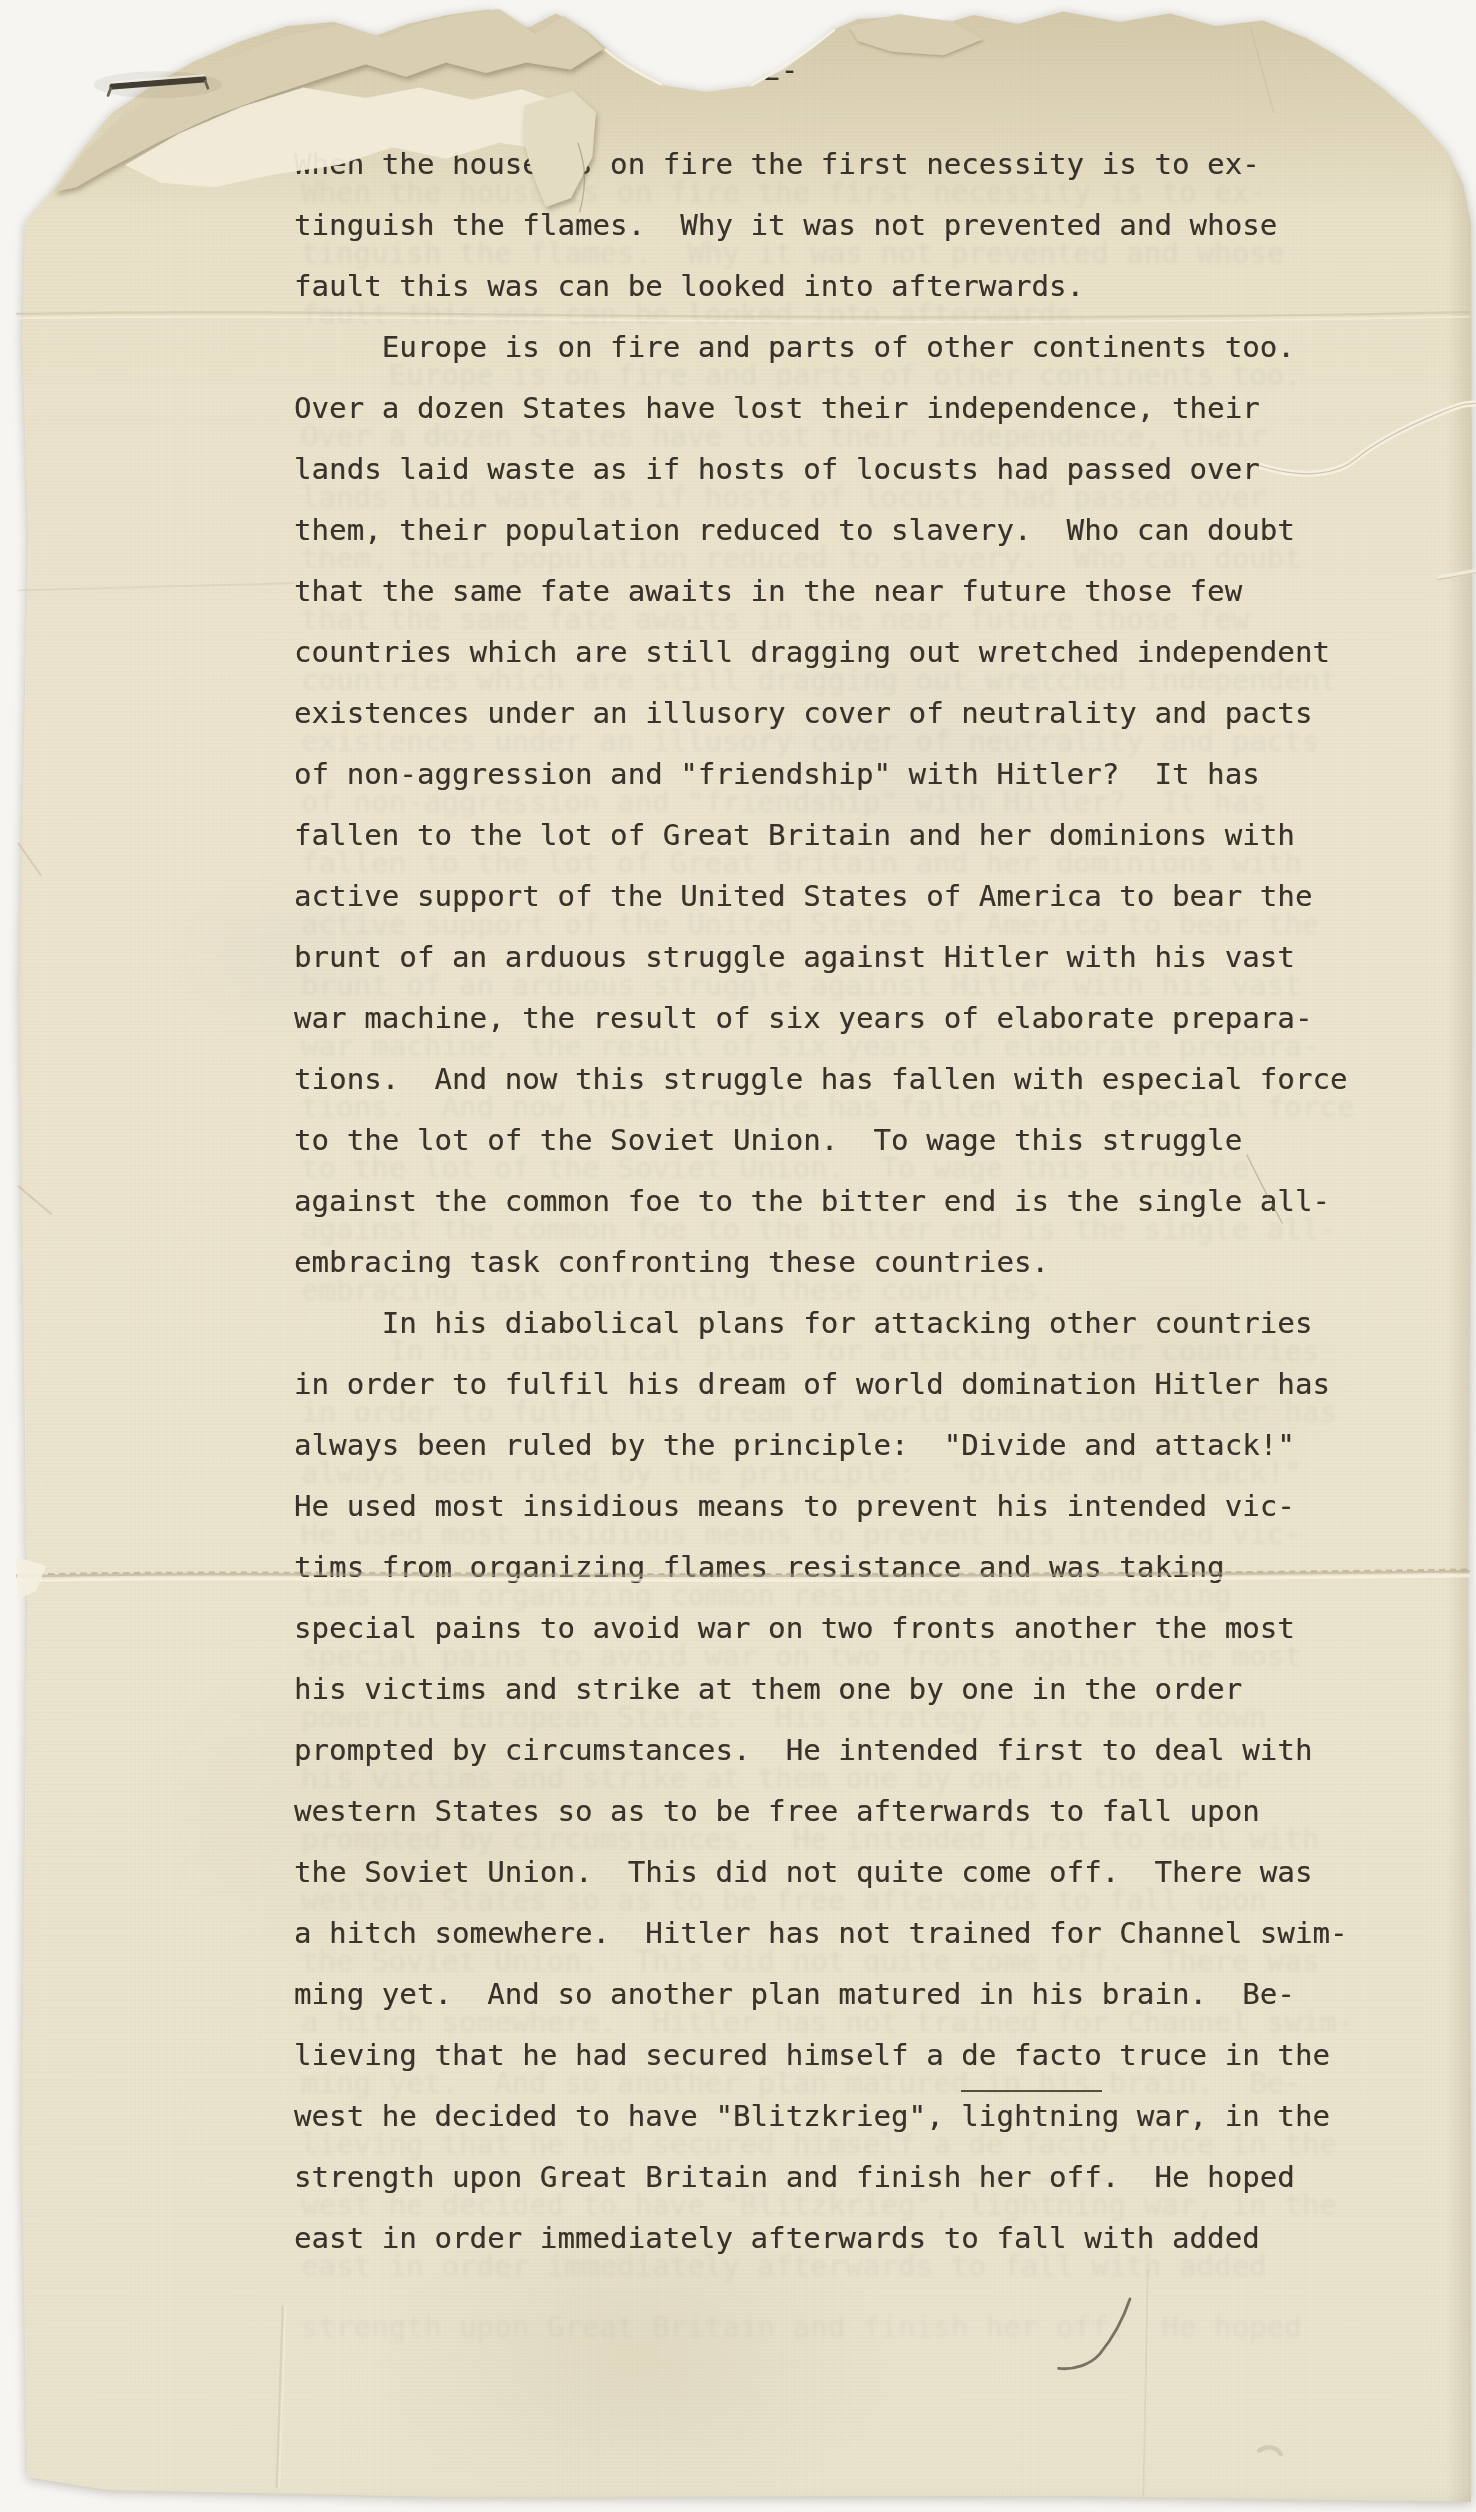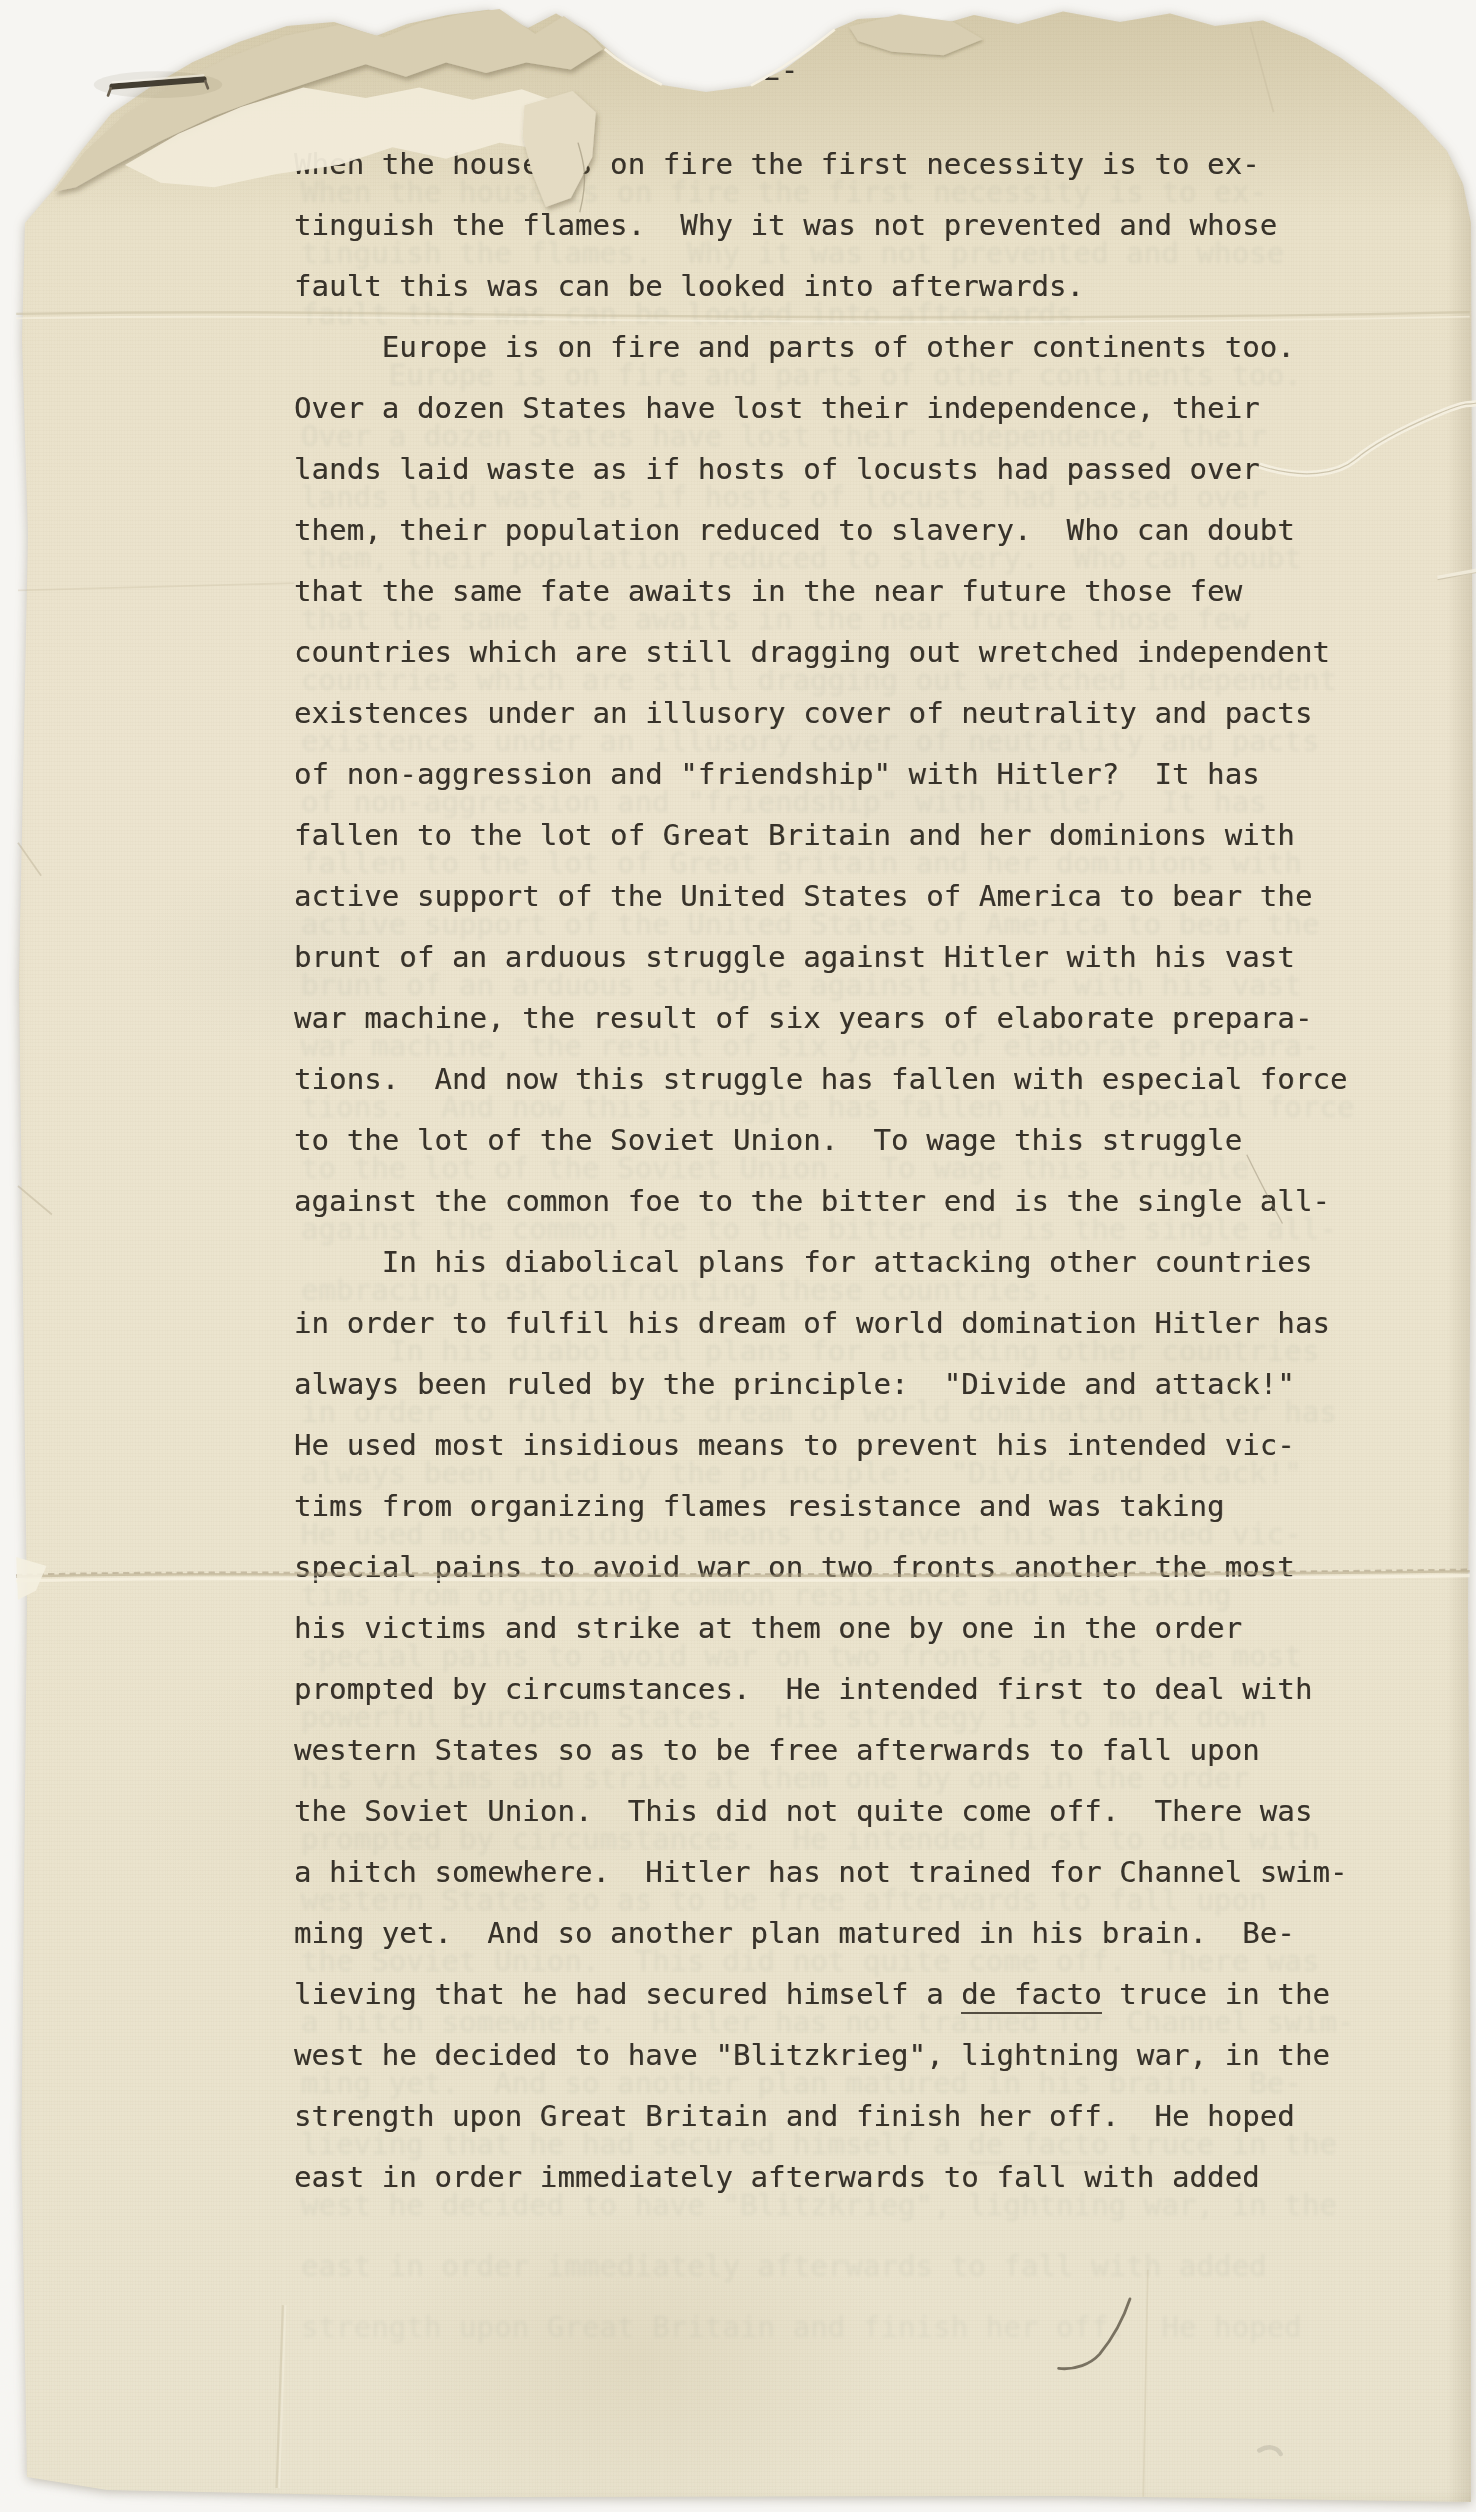--- a/index.html
+++ b/index.html
@@ -66,21 +66,21 @@
     font-size: 29px;
     letter-spacing: 0.1px;
     text-shadow: 0.3px 0.4px 0.6px rgba(56,51,41,0.5);
   }
   .text-layer .line {
     height: 61px; line-height: 61px;
     white-space: pre;
   }
   .text-layer .u {
     border-bottom: 2.2px solid rgba(56,51,41,0.85);
-    padding-bottom: 1px;
+    padding-bottom: 18px;
     text-align: center;
   }
   .ghost {
     left: 301px; top: 162px;
     color: #5c6f6b; opacity: 0.07;
     filter: blur(1.8px);
     text-shadow: none;
   }
   .page-number {
     position: absolute; left: 705px; top: 52px; width: 134px;
@@ -151,20 +151,21 @@
           <div class="line"><span>countries which are still dragging out wretched independent</span></div>
           <div class="line"><span>existences under an illusory cover of neutrality and pacts</span></div>
           <div class="line"><span>of non-aggression and "friendship" with Hitler?  It has</span></div>
           <div class="line"><span>fallen to the lot of Great Britain and her dominions with</span></div>
           <div class="line"><span>active support of the United States of America to bear the</span></div>
           <div class="line"><span>brunt of an arduous struggle against Hitler with his vast</span></div>
           <div class="line"><span>war machine, the result of six years of elaborate prepara-</span></div>
           <div class="line"><span>tions.  And now this struggle has fallen with especial force</span></div>
           <div class="line"><span>to the lot of the Soviet Union.  To wage this struggle</span></div>
           <div class="line"><span>against the common foe to the bitter end is the single all-</span></div>
+          <div class="line"><span>embracing task confronting these countries.</span></div>
           <div class="line"><span>     In his diabolical plans for attacking other countries</span></div>
           <div class="line"><span>in order to fulfil his dream of world domination Hitler has</span></div>
           <div class="line"><span>always been ruled by the principle:  "Divide and attack!"</span></div>
           <div class="line"><span>He used most insidious means to prevent his intended vic-</span></div>
           <div class="line"><span>tims from organizing flames resistance and was taking</span></div>
           <div class="line"><span>special pains to avoid war on two fronts another the most</span></div>
           <div class="line"><span>his victims and strike at them one by one in the order</span></div>
           <div class="line"><span>prompted by circumstances.  He intended first to deal with</span></div>
           <div class="line"><span>western States so as to be free afterwards to fall upon</span></div>
           <div class="line"><span>the Soviet Union.  This did not quite come off.  There was</span></div>

